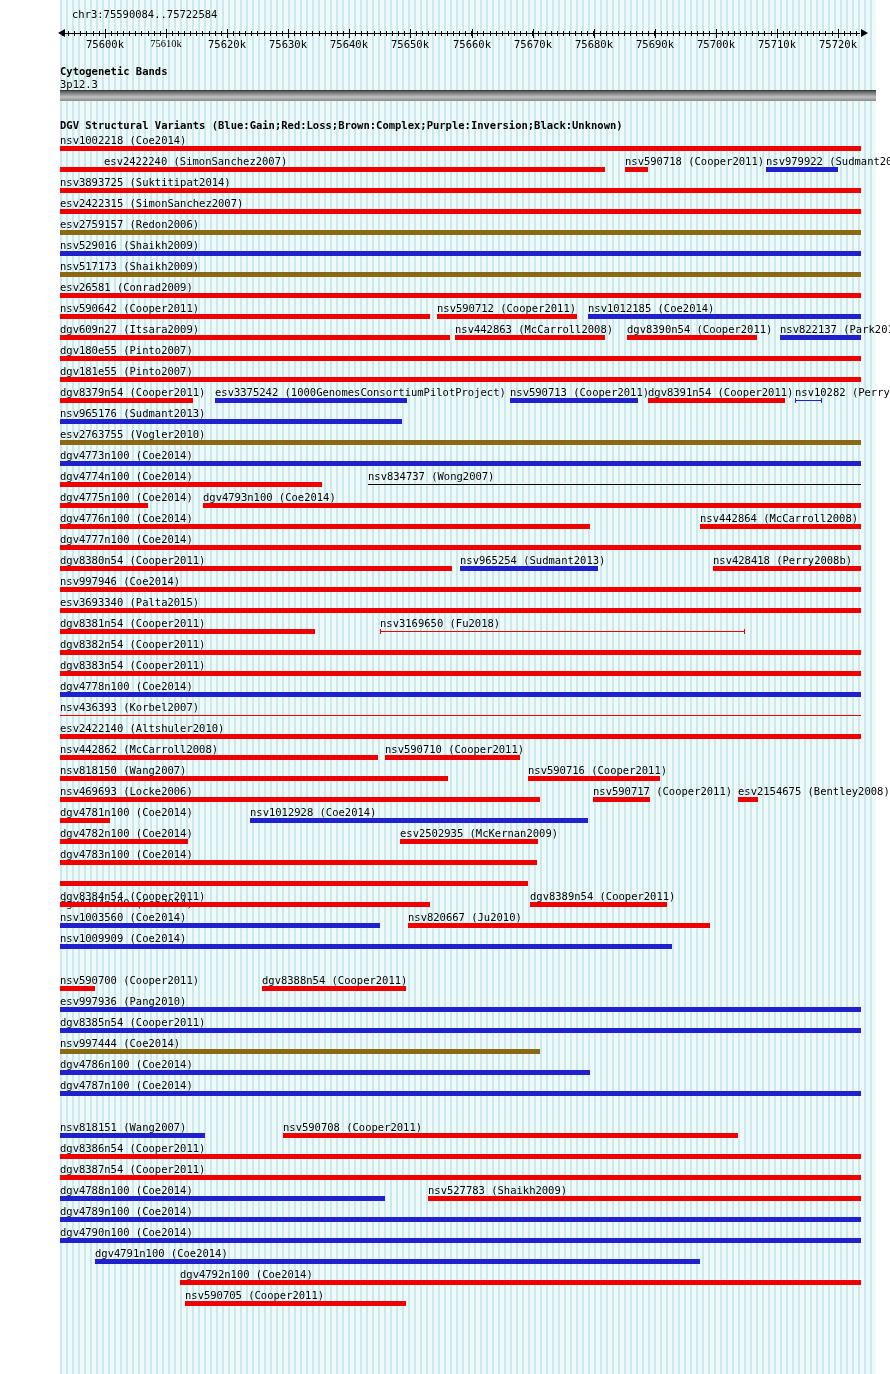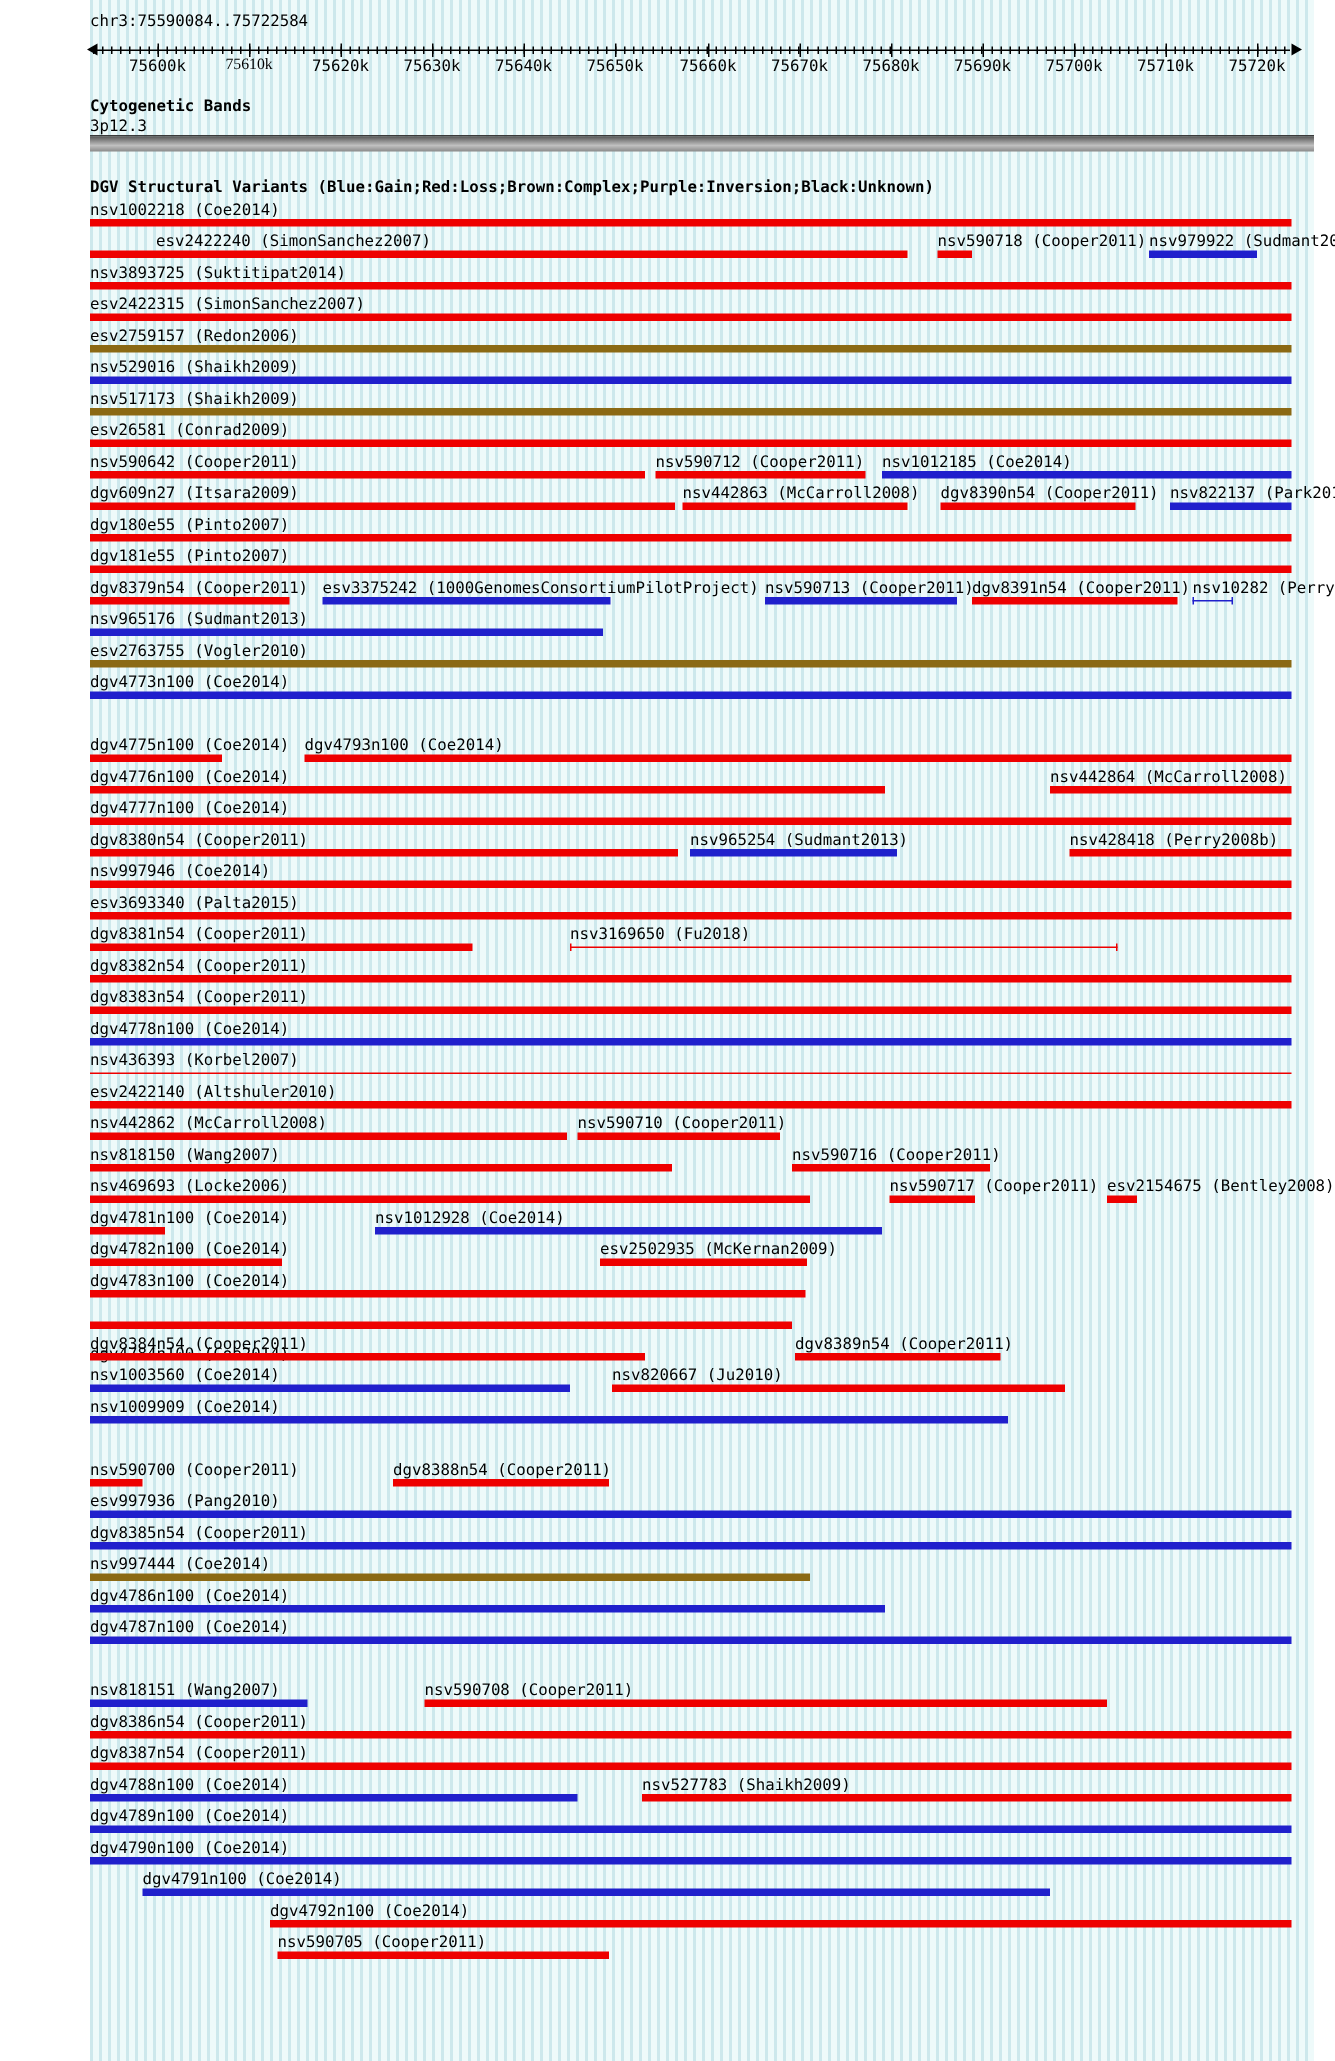--- a/index.html
+++ b/index.html
@@ -21,21 +21,21 @@
   #cytoband-bar{left:60px;top:90px;width:816px;height:10px;
     background:linear-gradient(180deg,#585858 0%,#8d8d8d 30%,#c0c0c0 60%,#8a8a8a 100%);
     border-top:1px solid #3a3a3a;}
 </style>
 </head>
 <body>
 
 <div id="panel">
   <div id="grid"></div>
 
-  <div class="txt" style="left:60px;top:8px;">chr3:75590084..75722584</div>
+  <div class="txt" style="left:72px;top:8px;">chr3:75590084..75722584</div>
 
   <div id="ruler" style="left:0;top:0;width:890px;height:54px;">
       <div class="hline" style="left: 62px; top: 33px; width: 798px;"></div>
       <div style="left: 54px; top: 29px; width: 0px; height: 0px; border-width: 4px 7px 4px 4px; border-style: solid; border-color: transparent rgb(0, 0, 0) transparent transparent; border-image: initial; background: none;"></div>
       <div style="left: 861px; top: 29px; width: 0px; height: 0px; border-width: 4px 4px 4px 7px; border-style: solid; border-color: transparent transparent transparent rgb(0, 0, 0); border-image: initial; background: none;"></div>
       <div style="left: 62px; top: 31px; width: 1px; height: 5px; background: rgb(0, 0, 0);"></div>
       <div style="left: 68px; top: 31px; width: 1px; height: 5px; background: rgb(0, 0, 0);"></div>
       <div style="left: 74px; top: 31px; width: 1px; height: 5px; background: rgb(0, 0, 0);"></div>
       <div style="left: 80px; top: 31px; width: 1px; height: 5px; background: rgb(0, 0, 0);"></div>
       <div style="left: 86px; top: 31px; width: 1px; height: 5px; background: rgb(0, 0, 0);"></div>
@@ -281,20 +281,26 @@
         <div class="bar" style="left: 60px; top: 12px; width: 342px; background: rgb(32, 32, 204);"></div>
       </div>
       <div style="left: 0px; top: 428px; width: 890px; height: 21px;">
         <div class="txt" style="left: 60px; top: 0px;">esv2763755 (Vogler2010)</div>
         <div class="bar" style="left: 60px; top: 12px; width: 801px; background: rgb(139, 105, 20);"></div>
       </div>
       <div style="left: 0px; top: 449px; width: 806px; height: 21px;">
         <div class="txt" style="left: 60px; top: 0px;">dgv4773n100 (Coe2014)</div>
         <div class="bar" style="left: 60px; top: 12px; width: 801px; background: rgb(32, 32, 204);"></div>
       </div>
+      <div style="left: 0px; top: 470px; width: 890px; height: 21px;">
+        <div class="txt" style="left: 60px; top: 0px;">dgv4774n100 (Coe2014)</div>
+        <div class="bar" style="left: 60px; top: 12px; width: 262px; background: rgb(238, 0, 0);"></div>
+        <div class="txt" style="left: 368px; top: 0px;">nsv834737 (Wong2007)</div>
+        <div style="left: 368px; top: 14px; width: 493px; height: 1px; background: rgb(0, 0, 0);"></div>
+      </div>
       <div style="left: 0px; top: 491px; width: 890px; height: 21px;">
         <div class="txt" style="left: 60px; top: 0px;">dgv4775n100 (Coe2014)</div>
         <div class="bar" style="left: 60px; top: 12px; width: 88px; background: rgb(238, 0, 0);"></div>
         <div class="txt" style="left: 203px; top: 0px;">dgv4793n100 (Coe2014)</div>
         <div class="bar" style="left: 203px; top: 12px; width: 658px; background: rgb(238, 0, 0);"></div>
       </div>
       <div style="left: 0px; top: 512px; width: 890px; height: 21px;">
         <div class="txt" style="left: 60px; top: 0px;">dgv4776n100 (Coe2014)</div>
         <div class="bar" style="left: 60px; top: 12px; width: 530px; background: rgb(238, 0, 0);"></div>
         <div class="txt" style="left: 700px; top: 0px;">nsv442864 (McCarroll2008)</div>

